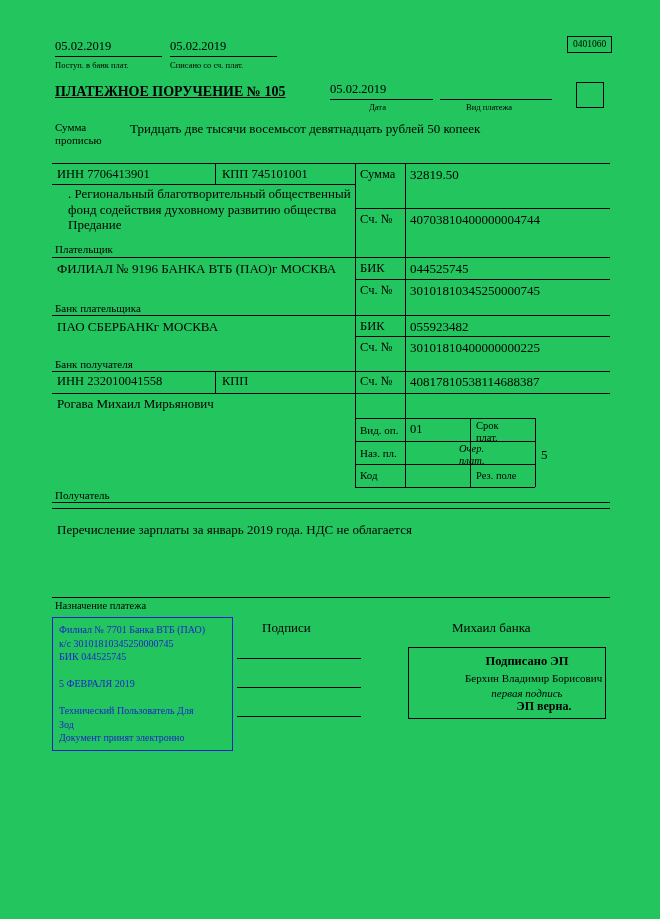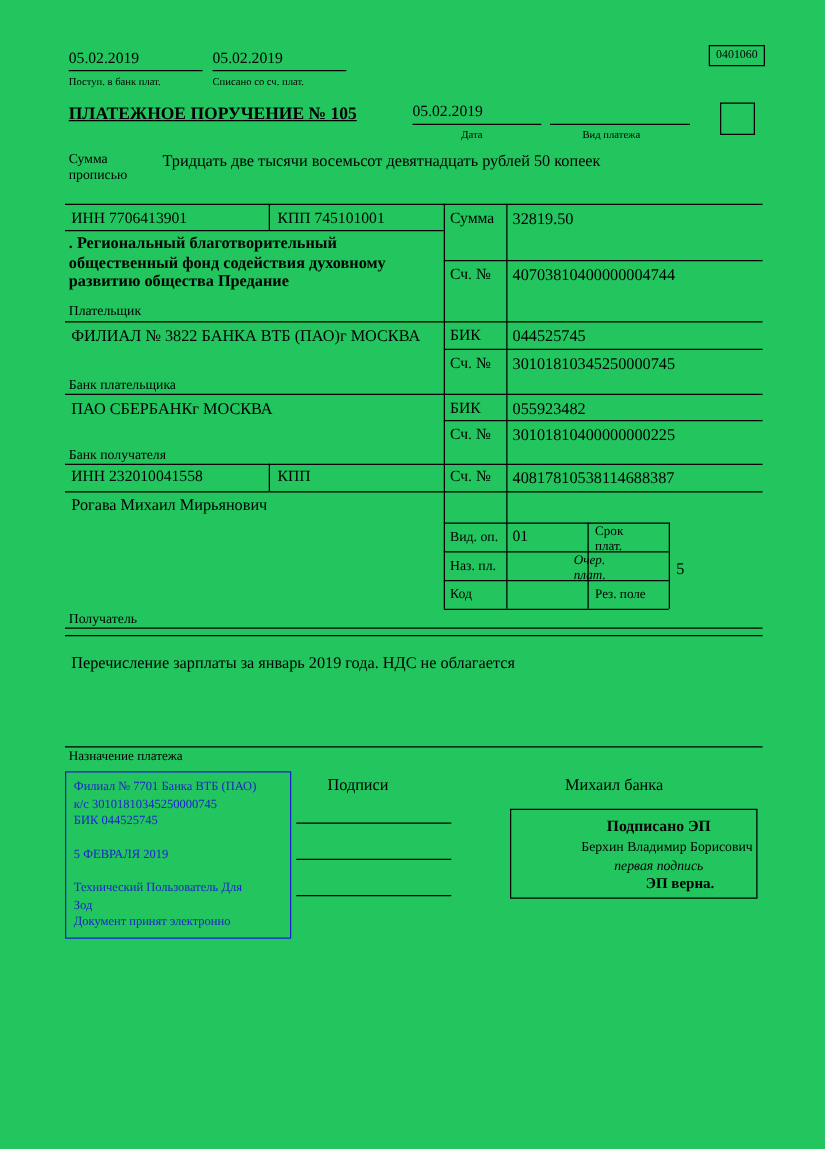--- a/index.html
+++ b/index.html
@@ -75,26 +75,26 @@
     <span>ИНН</span>
     <span>7706413901</span>
   </div>
   <div class="abs t12" style="left:222px;top:167px;">
     <span>КПП</span>
     <span>745101001</span>
   </div>
   <div class="abs t12" style="left:360px;top:167px;">Сумма</div>
   <div class="abs t13" style="left:410px;top:167px;">32819.50</div>
 
-  <div class="abs t13" style="left:55px;top:186px;width:297px;font-weight:bold;">. Региональный благотворительный общественный фонд содействия духовному развитию общества Предание</div>
+  <div class="abs t13" style="left:68px;top:186px;width:297px;">. Региональный благотворительный общественный фонд содействия духовному развитию общества Предание</div>
   <div class="abs t12" style="left:360px;top:212px;">Сч. №</div>
   <div class="abs t13" style="left:410px;top:212px;">40703810400000004744</div>
   <div class="abs t11" style="left:55px;top:243px;">Плательщик</div>
 
-  <div class="abs t13" style="left:57px;top:261px;">ФИЛИАЛ № 3822 БАНКА ВТБ (ПАО)г МОСКВА</div>
+  <div class="abs t13" style="left:57px;top:261px;">ФИЛИАЛ № 9196 БАНКА ВТБ (ПАО)г МОСКВА</div>
   <div class="abs t12" style="left:360px;top:261px;">БИК</div>
   <div class="abs t13" style="left:410px;top:261px;">044525745</div>
   <div class="abs t12" style="left:360px;top:283px;">Сч. №</div>
   <div class="abs t13" style="left:410px;top:283px;">30101810345250000745</div>
   <div class="abs t11" style="left:55px;top:302px;">Банк плательщика</div>
 
   <div class="abs t13" style="left:57px;top:319px;">ПАО СБЕРБАНКг МОСКВА</div>
   <div class="abs t12" style="left:360px;top:319px;">БИК</div>
   <div class="abs t13" style="left:410px;top:319px;">055923482</div>
   <div class="abs t12" style="left:360px;top:340px;">Сч. №</div>

